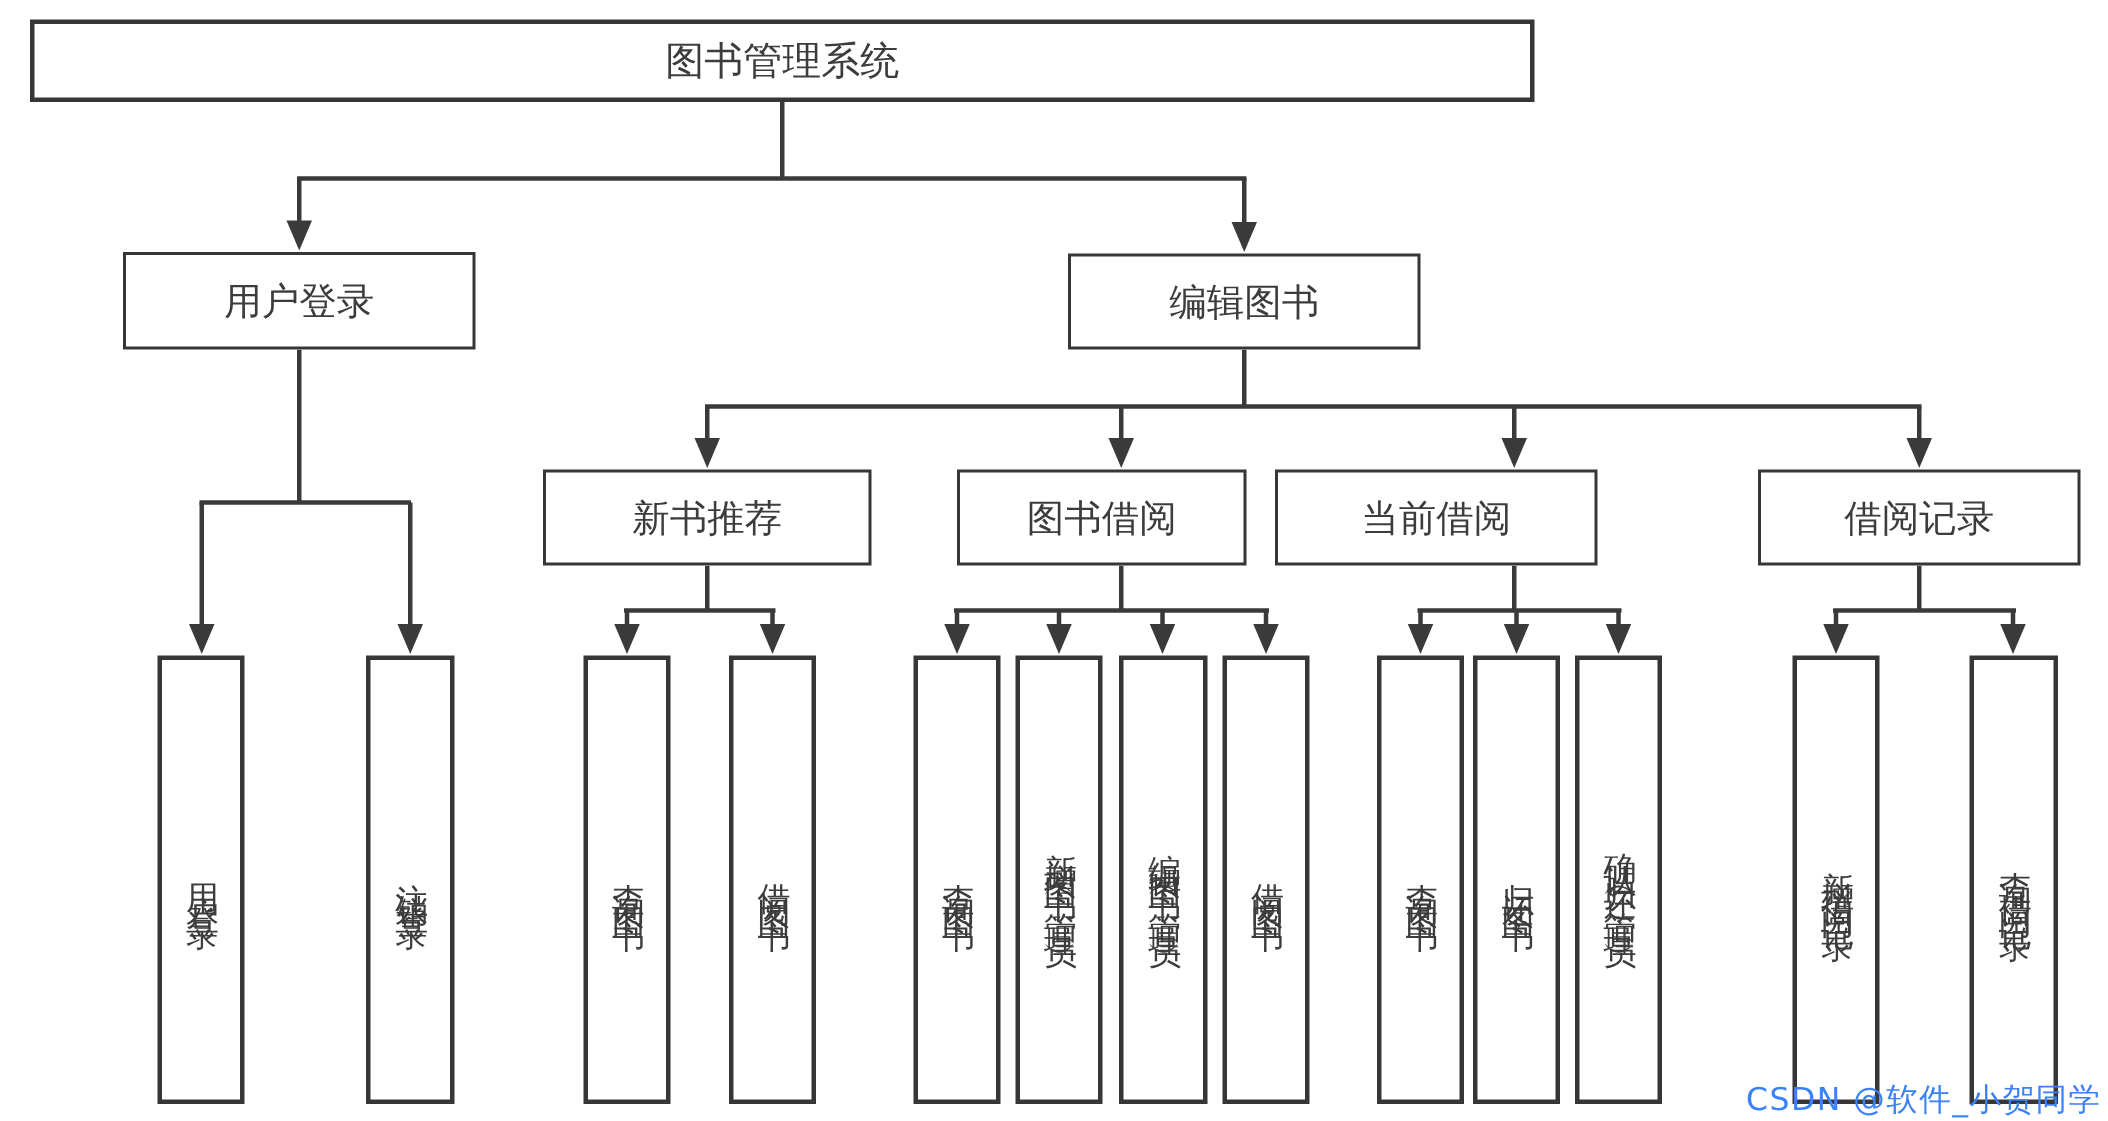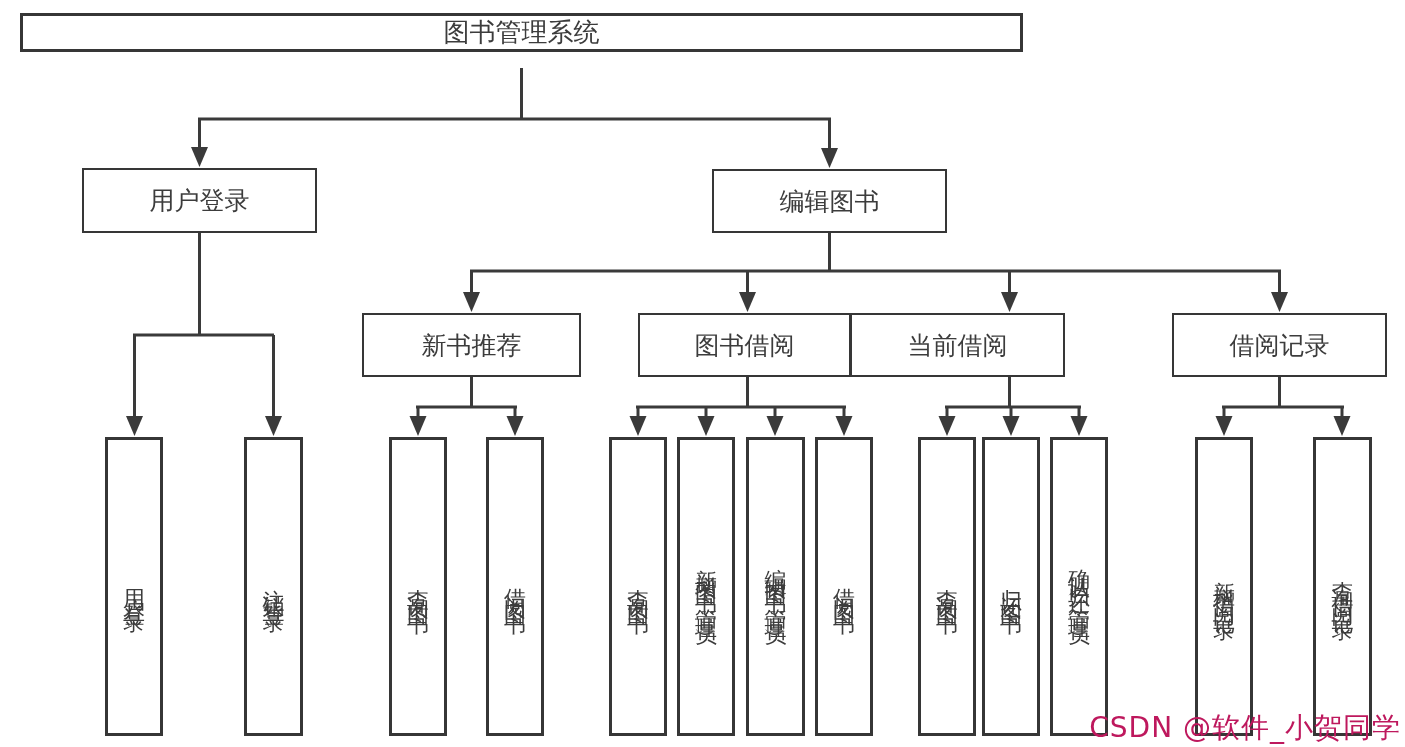--- a/index.html
+++ b/index.html
@@ -46,22 +46,22 @@
     font-size: 22px;
     writing-mode: vertical-rl;
     letter-spacing: 8px;
     line-height: 1;
   }
   #watermark {
     position: absolute;
     right: 4px;
     bottom: 0px;
     z-index: 3;
-    font-size: 28px;
-    color: #be185d;
+    font-size: 21px;
+    color: #3b82f6;
     letter-spacing: 1px;
     white-space: nowrap;
   }
 </style>
 </head>
 <body>
 
 <div id="canvas">
   <svg id="connector-svg" width="1405" height="747" viewBox="0 0 1405 747">
       <line x1="521.5" x2="521.5" y1="68" y2="119" stroke="#3a3a3a" stroke-width="3"></line>
@@ -111,25 +111,25 @@
       <line x1="1079" x2="1079" y1="407" y2="420" stroke="#3a3a3a" stroke-width="3"></line>
       <polygon points="1070.5,416 1087.5,416 1079,436" fill="#3a3a3a"></polygon>
       <line x1="1279.5" x2="1279.5" y1="377" y2="407" stroke="#3a3a3a" stroke-width="3"></line>
       <line x1="1222" x2="1344" y1="407" y2="407" stroke="#3a3a3a" stroke-width="3"></line>
       <line x1="1224" x2="1224" y1="407" y2="420" stroke="#3a3a3a" stroke-width="3"></line>
       <polygon points="1215.5,416 1232.5,416 1224,436" fill="#3a3a3a"></polygon>
       <line x1="1342" x2="1342" y1="407" y2="420" stroke="#3a3a3a" stroke-width="3"></line>
       <polygon points="1333.5,416 1350.5,416 1342,436" fill="#3a3a3a"></polygon>
     </svg>
   <div id="watermark">CSDN @软件_小贺同学</div>
-<div class="node lv1" style="left: 20px; top: 13px; width: 1003px; height: 39px;">图书管理系统</div>
+<div class="node lv1" style="left: 20px; top: 13px; width: 1003px; height: 55px;">图书管理系统</div>
     <div class="node lv2" style="left: 82px; top: 168px; width: 235px; height: 65px;">用户登录</div>
     <div class="node lv2" style="left: 712px; top: 169px; width: 235px; height: 64px;">编辑图书</div>
     <div class="node lv3" style="left: 362px; top: 313px; width: 219px; height: 64px;">新书推荐</div>
-    <div class="node lv3" style="left: 638px; top: 313px; width: 213px; height: 64px;">图书借阅</div>
+    <div class="node lv3" style="left: 638px; top: 313px; width: 193px; height: 64px;">图书借阅</div>
     <div class="node lv3" style="left: 850px; top: 313px; width: 215px; height: 64px;">当前借阅</div>
     <div class="node lv3" style="left: 1172px; top: 313px; width: 215px; height: 64px;">借阅记录</div>
     <div class="node leaf" style="left: 105px; top: 437px; width: 58px; height: 299px;">用户登录</div>
     <div class="node leaf" style="left: 244px; top: 437px; width: 59px; height: 299px;">注销登录</div>
     <div class="node leaf" style="left: 389px; top: 437px; width: 58px; height: 299px;">查询图书</div>
     <div class="node leaf" style="left: 486px; top: 437px; width: 58px; height: 299px;">借阅图书</div>
     <div class="node leaf" style="left: 609px; top: 437px; width: 58px; height: 299px;">查询图书</div>
     <div class="node leaf" style="left: 677px; top: 437px; width: 58px; height: 299px;">新增图书（管理员）</div>
     <div class="node leaf" style="left: 746px; top: 437px; width: 59px; height: 299px;">编辑图书（管理员）</div>
     <div class="node leaf" style="left: 815px; top: 437px; width: 58px; height: 299px;">借阅图书</div>

